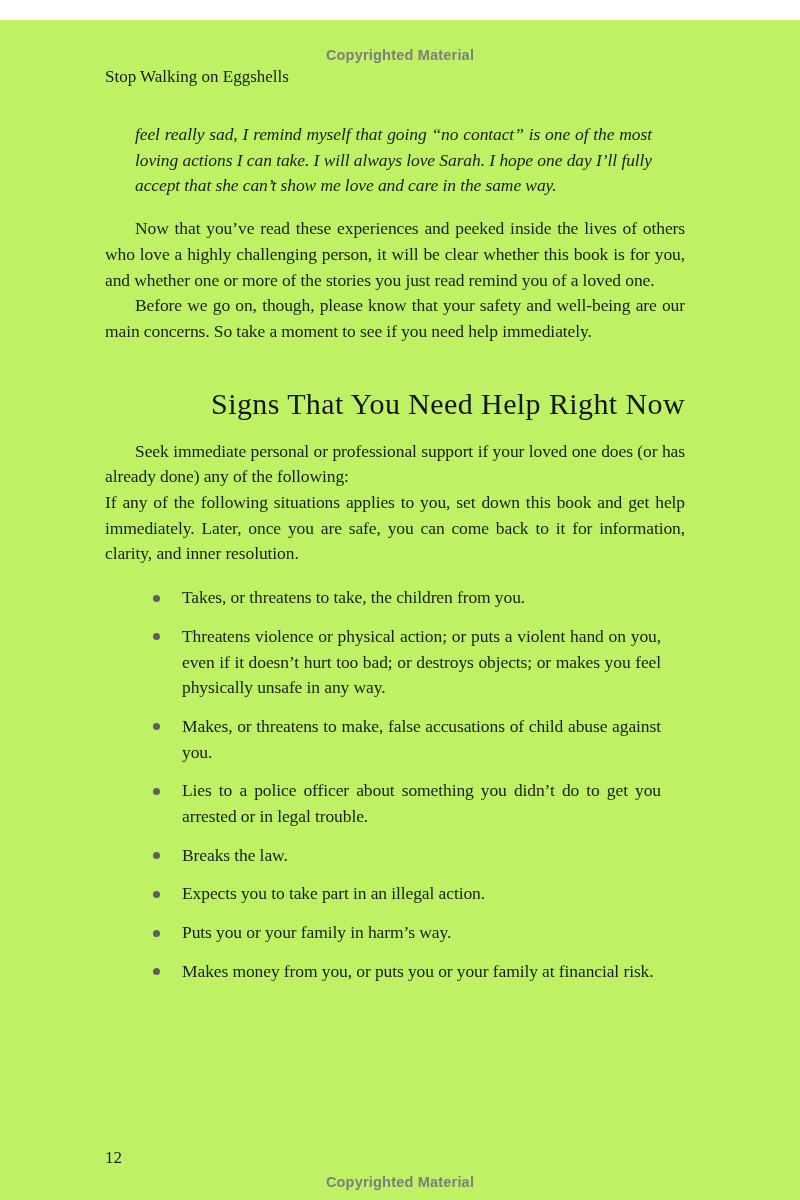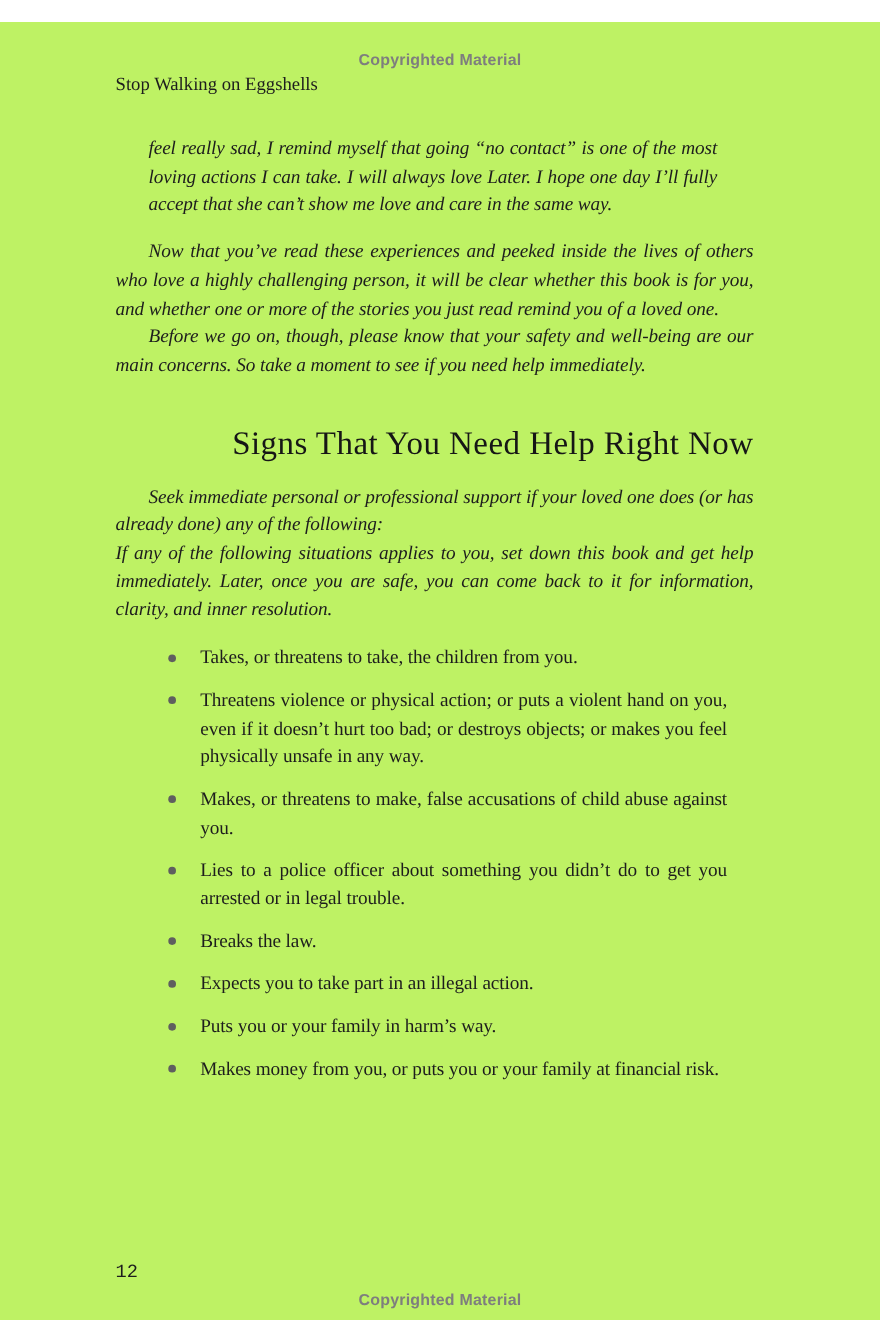--- a/index.html
+++ b/index.html
@@ -40,21 +40,21 @@
     font-size: 17.5px;
     line-height: 25.7px;
     letter-spacing: -0.1px;
     text-align: justify;
   }
   .quote {
     font-style: italic;
     margin: 0 33px 17px 30px;
     text-align: justify;
   }
-  .para { margin: 0; text-indent: 30px; font-style: italic; }
+  .para { margin: 0; text-indent: 30px; }
   .para.no-indent { text-indent: 0; }
   .section-heading {
     font-size: 30px;
     font-weight: 400;
     line-height: 36px;
     letter-spacing: 0.4px;
     margin: 41px 0 17px 0;
     text-align: right;
     text-indent: 0;
     color: #161616;
@@ -75,35 +75,34 @@
     left: 48px; top: 9.5px;
     width: 7px; height: 7px;
     border-radius: 50%;
     background: #5f5f5f;
   }
   .page-number {
     position: absolute;
     left: 105px; top: 1128px;
     font-size: 17px;
     color: #1d1d1d;
-    font-family: Liberation Mono, monospace;
   }
 </style>
 </head>
 <body>
 
 <div class="page">
 
   <div class="copyright top">Copyrighted Material</div>
 
   <div class="running-head">Stop Walking on Eggshells</div>
 
   <div class="body-col">
 
-    <div class="quote">feel really sad, I remind myself that going “no contact” is one of the most loving actions I can take. I will always love Later. I hope one day I’ll fully accept that she can’t show me love and care in the same way.</div>
+    <div class="quote">feel really sad, I remind myself that going “no contact” is one of the most loving actions I can take. I will always love Sarah. I hope one day I’ll fully accept that she can’t show me love and care in the same way.</div>
 
     <p class="para">Now that you’ve read these experiences and peeked inside the lives of others who love a highly challenging person, it will be clear whether this book is for you, and whether one or more of the stories you just read remind you of a loved one.</p>
 
     <p class="para">Before we go on, though, please know that your safety and well-being are our main concerns. So take a moment to see if you need help immediately.</p>
 
     <h1 class="section-heading">Signs That You Need Help Right Now</h1>
 
     <p class="para">Seek immediate personal or professional support if your loved one does (or has already done) any of the following:</p>
 
     <p class="para no-indent">If any of the following situations applies to you, set down this book and get help immediately. Later, once you are safe, you can come back to it for information, clarity, and inner resolution.</p>

